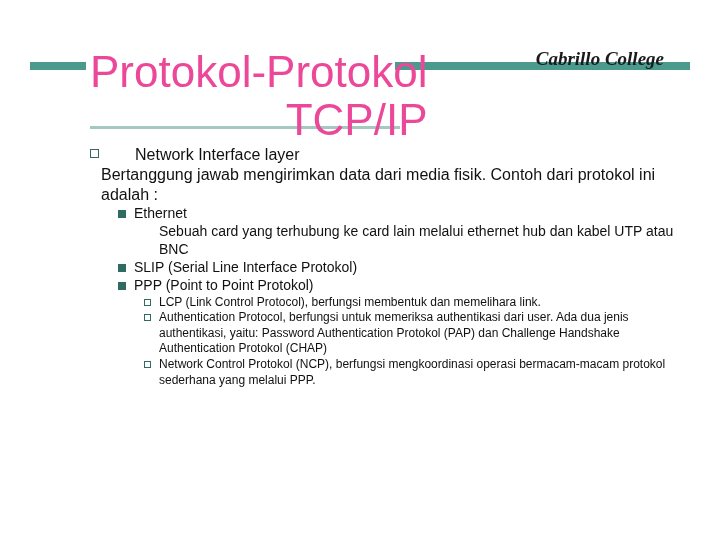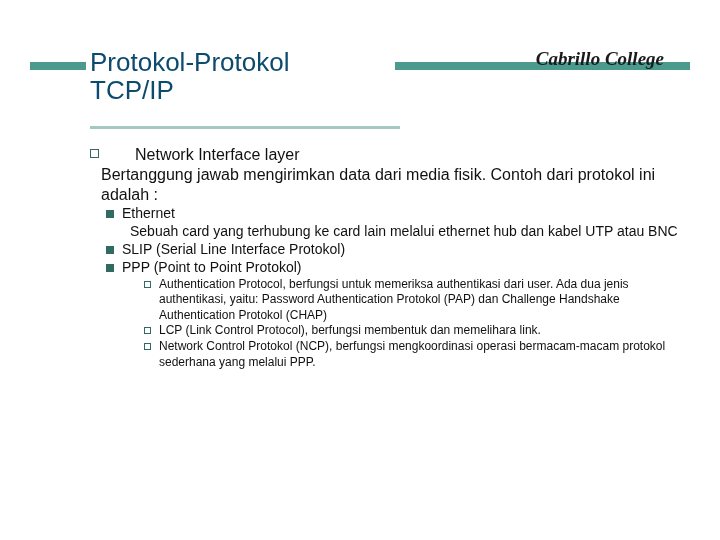--- a/index.html
+++ b/index.html
@@ -31,23 +31,24 @@
     top: 126px;
     left: 90px;
     width: 310px;
     height: 3px;
     background: #a4c9c2;
   }
   .title {
     position: absolute;
     top: 48px;
     left: 90px;
-    font-size: 26px;
-    color: #0c4a6e;
+    font-size: 44px;
+    color: #ec4899;
     line-height: 1.08;
+    text-align: right;
   }
   .brand {
     position: absolute;
     top: 48px;
     right: 56px;
     font-family: Georgia, serif;
     font-weight: bold;
     font-style: italic;
     font-size: 19px;
     color: #1a1a1a;
@@ -80,33 +81,33 @@
     font-size: 16px;
     line-height: 1.25;
     margin-left: 28px;
   }
   .lvl1-body {
     margin-left: 11px;
     font-size: 16px;
     line-height: 1.25;
   }
   .lvl2 {
-    margin-left: 16px;
+    margin-left: 28px;
   }
   .lvl2 .txt {
     font-size: 14px;
     line-height: 1.28;
   }
   .lvl2 .sq {
     width: 8px;
     height: 8px;
     margin-top: 5px;
   }
   .lvl2-body {
-    margin-left: 40px;
+    margin-left: 69px;
     font-size: 14px;
     line-height: 1.28;
   }
   .lvl3 {
     margin-left: 54px;
   }
   .lvl3 .txt {
     font-size: 12px;
     line-height: 1.3;
   }
@@ -149,24 +150,24 @@
     <div class="txt">SLIP (Serial Line Interface Protokol)</div>
   </div>
 
   <div class="row lvl2">
     <div class="sq fill"></div>
     <div class="txt">PPP (Point to Point Protokol)</div>
   </div>
 
   <div class="row lvl3">
     <div class="sq"></div>
-    <div class="txt">Authentication Protocol, berfungsi untuk memeriksa authentikasi dari user. Ada dua jenis authentikasi, yaitu: Password Authentication Protokol (PAP) dan Challenge Handshake Authentication Protokol (CHAP)</div>
+    <div class="txt">LCP (Link Control Protocol), berfungsi membentuk dan memelihara link.</div>
   </div>
   <div class="row lvl3">
     <div class="sq"></div>
-    <div class="txt">LCP (Link Control Protocol), berfungsi membentuk dan memelihara link.</div>
+    <div class="txt">Authentication Protocol, berfungsi untuk memeriksa authentikasi dari user. Ada dua jenis authentikasi, yaitu: Password Authentication Protokol (PAP) dan Challenge Handshake Authentication Protokol (CHAP)</div>
   </div>
   <div class="row lvl3">
     <div class="sq"></div>
     <div class="txt">Network Control Protokol (NCP), berfungsi mengkoordinasi operasi bermacam-macam protokol sederhana yang melalui PPP.</div>
   </div>
 
 </div>
 
 </body></html>

